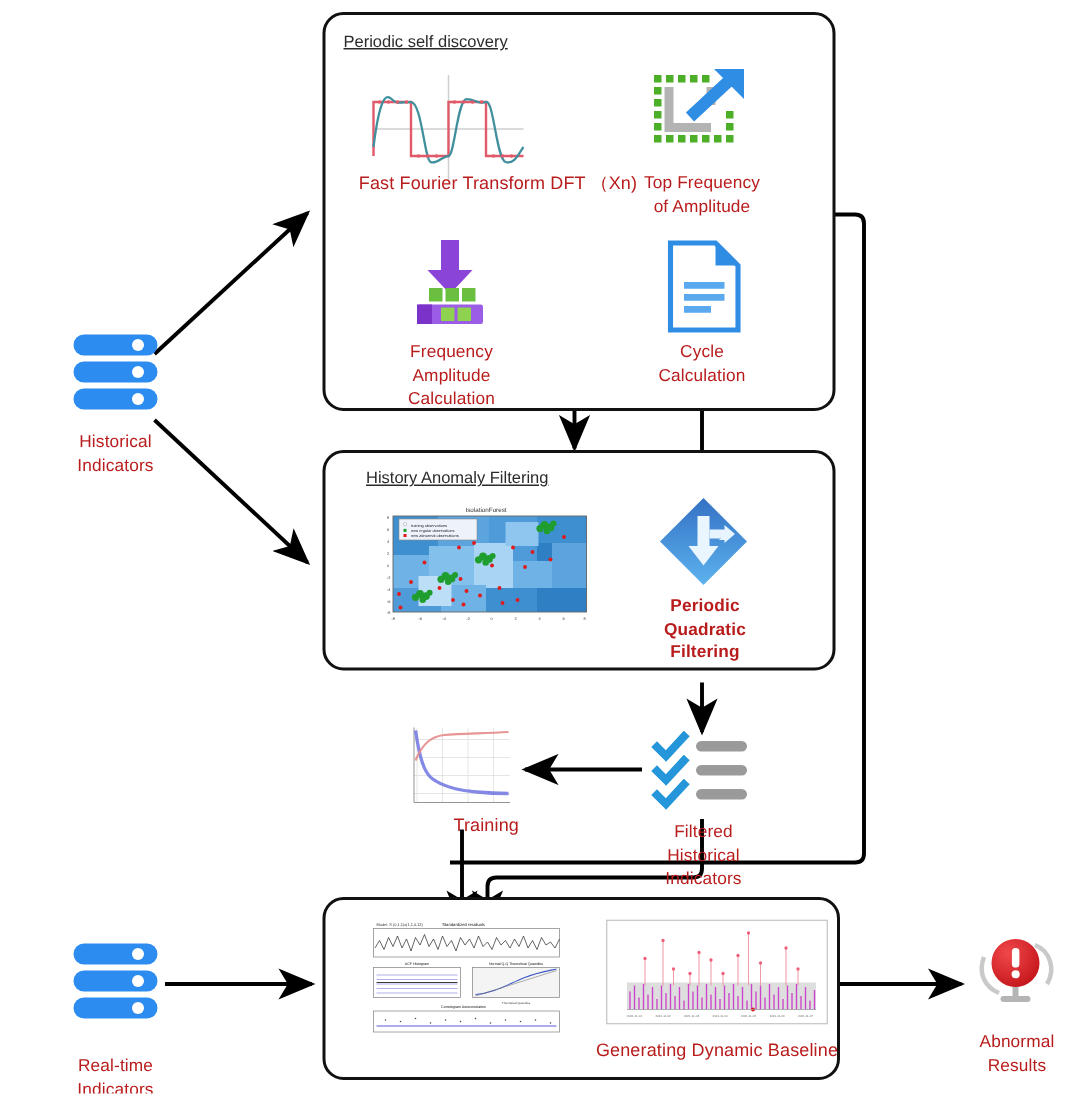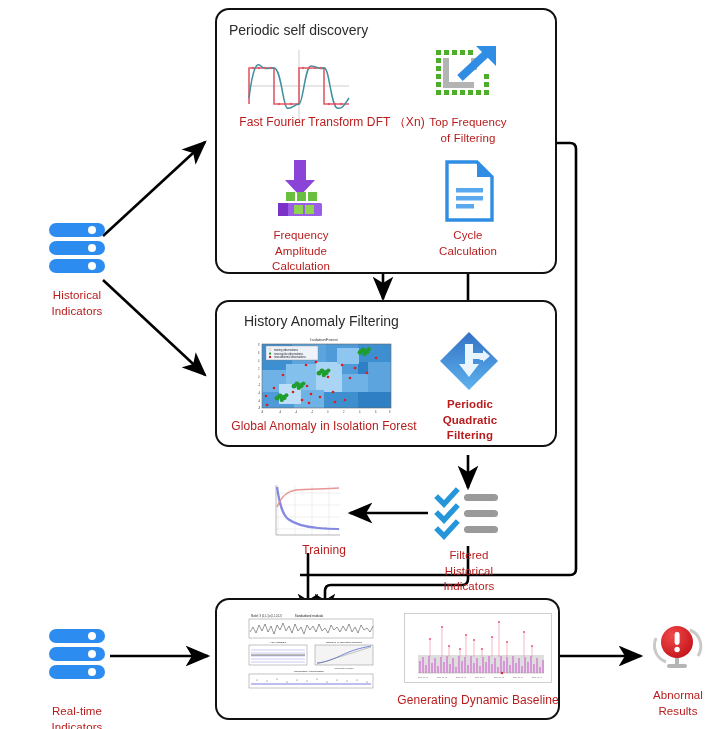--- a/index.html
+++ b/index.html
@@ -2,21 +2,21 @@
 <html><head>
 <meta charset="utf-8">
 <style>
   html,body{margin:0;padding:0;background:#ffffff;}
   body{width:723px;height:729px;position:relative;
        font-family:"Liberation Sans","DejaVu Sans",sans-serif;
        color:#231f20;overflow:hidden;}
   #stage{position:absolute;inset:0;width:723px;height:729px;}
   .lbl{position:absolute;text-align:center;font-size:11.5px;line-height:15.5px;
        color:#b91c1c;letter-spacing:.1px;}
-  .boxtitle{position:absolute;font-size:14px;color:#2b2b2b;}
+  .boxtitle{position:absolute;font-size:11px;color:#2b2b2b;text-decoration:underline;}
   .ico{position:absolute;}
   svg{display:block;overflow:visible;}
   .gbox{position:absolute;border:2px solid #111;border-radius:14px;background:#fff;}
 </style>
 </head>
 <body>
 
 <div id="stage">
 
   <svg width="723" height="729" style="position:absolute;left:0;top:0;">
@@ -168,21 +168,21 @@
           <rect x="50" y="30" width="5" height="5"></rect>
       </g>
       <path d="M12,14 L12,41 L40,41" fill="none" stroke="#b3b3b3" stroke-width="6"></path>
       <path d="M40,14 L40,26" fill="none" stroke="#b3b3b3" stroke-width="6"></path>
       <path d="M26,34 L54,8" fill="none" stroke="#2f8de4" stroke-width="8"></path>
       <path d="M62,2 L62,22 L42,2 Z" fill="#2f8de4"></path>
     </svg>
   </div>
   <div class="lbl" style="left:420px;top:115px;width:96px;">
     <div>Top Frequency</div>
-    <div>of Filtering</div>
+    <div>of Amplitude</div>
   </div>
 
   <div class="ico" style="left:442px;top:160px;">
     <svg width="54" height="62" viewBox="0 0 54 62">
       <path d="M5,2 L35,2 L50,17 L50,60 L5,60 Z" fill="#fff" stroke="#2f8de4" stroke-width="3.4"></path>
       <path d="M35,2 L50,17 L35,17 Z" fill="#2f8de4"></path>
       <rect x="14" y="28" width="27" height="4.5" fill="#5aa9ee"></rect>
       <rect x="14" y="36" width="27" height="4.5" fill="#5aa9ee"></rect>
       <rect x="14" y="44" width="18" height="4.5" fill="#5aa9ee"></rect>
     </svg>
@@ -293,21 +293,20 @@
           <text x="46" y="79">-4</text>
         <text x="62" y="79">-2</text>
           <text x="78" y="79">0</text>
           <text x="94" y="79">2</text>
         <text x="110" y="79">4</text>
           <text x="126" y="79">6</text>
           <text x="140" y="79">8</text>
       </g>
     </svg>
   </div>
-  <div class="lbl" style="left:222px;top:419px;width:204px;font-size:12px;">Global Anomaly in Isolation Forest</div>
 
   <div class="ico" style="left:438px;top:330px;">
     <svg width="62" height="62" viewBox="0 0 62 62">
       <defs>
         <linearGradient id="dg" x1="0" y1="0" x2="1" y2="1">
           <stop offset="0" stop-color="#3471c4"></stop>
             <stop offset="1" stop-color="#5cb2ee"></stop>
         </linearGradient>
       </defs>
       <rect x="31" y="2" width="41" height="41" transform="rotate(45 31 2)" fill="url(#dg)"></rect>

